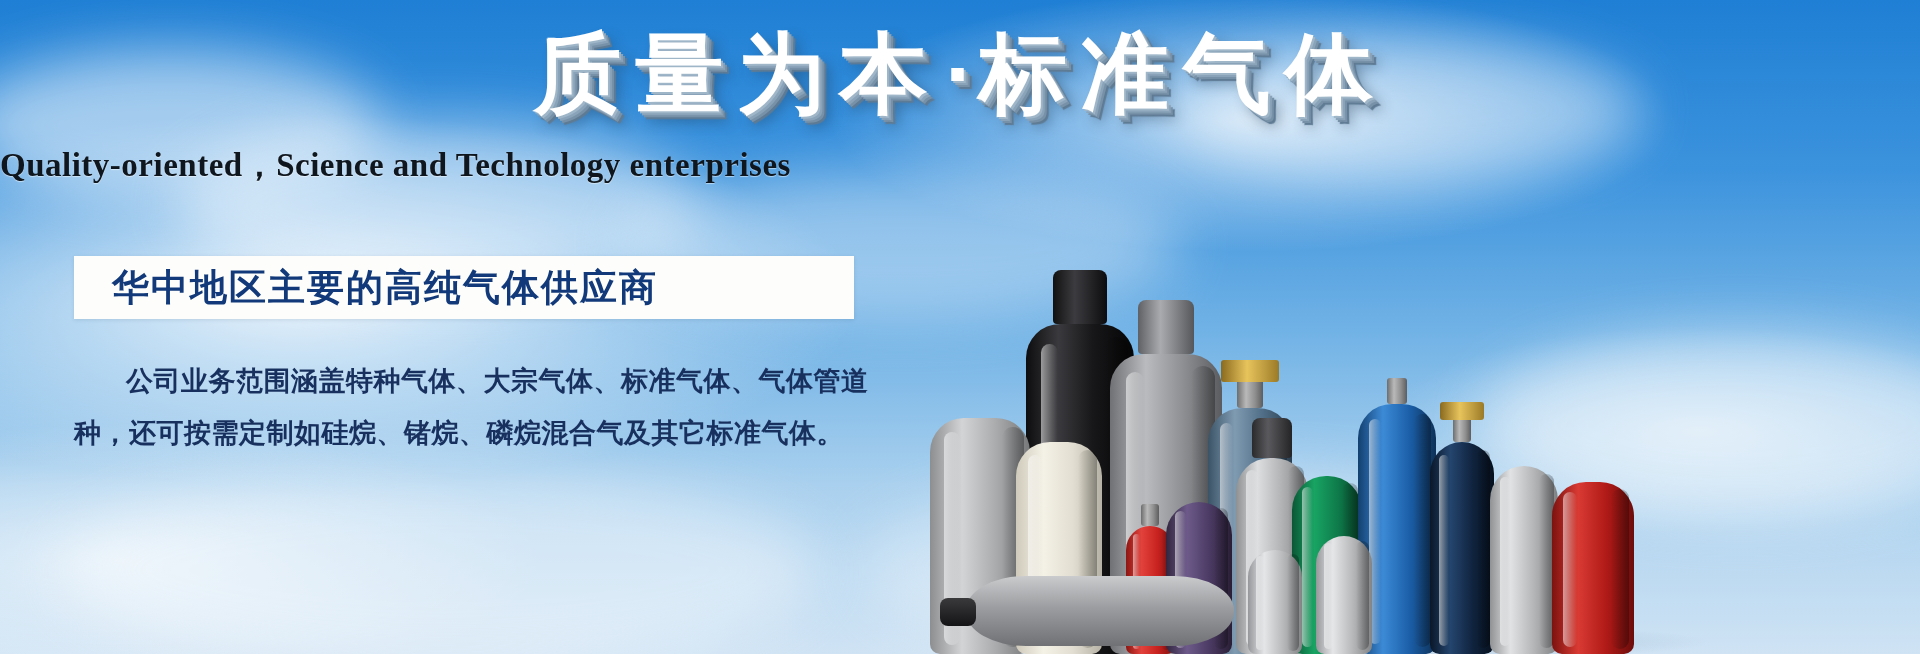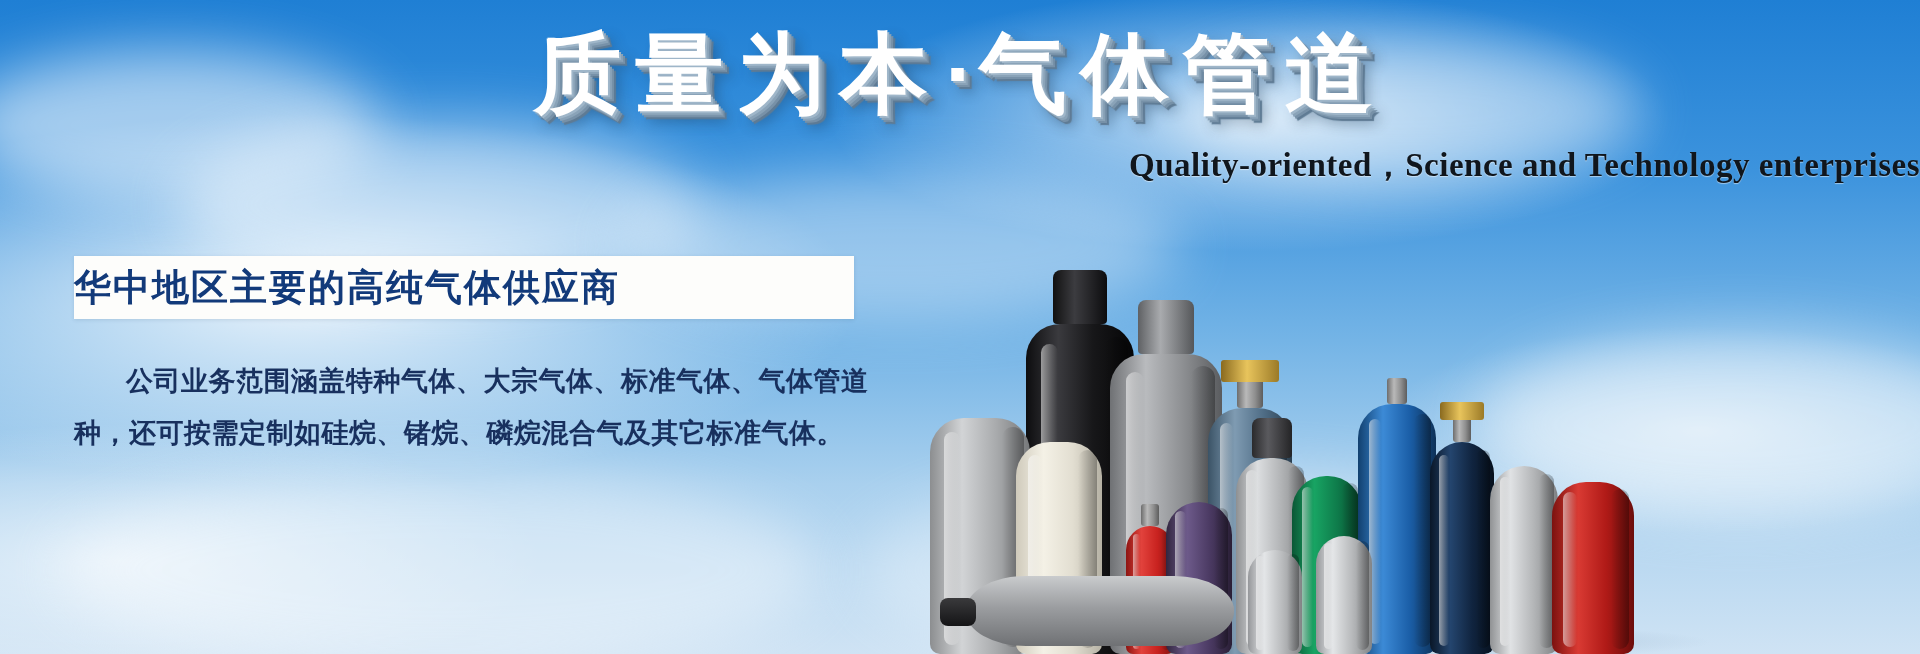--- a/index.html
+++ b/index.html
@@ -38,38 +38,39 @@
     text-shadow:
        2px 2px 0 #9fb6c9,
        4px 4px 0 #8aa3b8,
        6px 6px 0 #7791a8,
        8px 8px 1px #5f7b94,
       10px 10px 14px rgba(30,55,80,.45);
   }
   #headline .dot{letter-spacing:0;padding:0 4px;}
 
   #subhead{
-    position:absolute;left:0;right:0;top:143px;text-align:right;
+    position:absolute;left:0;right:0;top:143px;text-align:left;
     font-family:"Liberation Serif","DejaVu Serif",serif;
     font-size:33px;font-weight:bold;color:#10161d;
     letter-spacing:.5px;white-space:nowrap;
     text-shadow:0 1px 1px rgba(255,255,255,.5);
   }
 
   
   #slogan-box{
     position:absolute;left:74px;top:256px;width:780px;height:63px;
     background:#fdfdfb;
     box-shadow:0 1px 4px rgba(20,50,80,.12);
     display:flex;align-items:center;
   }
   #slogan-text{
     font-family:"DejaVu Sans","Liberation Sans",sans-serif;
     font-size:37px;font-weight:bold;color:#123a7a;letter-spacing:2px;
     white-space:nowrap;
+    margin-left:38px;
   }
 
   
   #body-copy{
     position:absolute;left:74px;top:355px;width:800px;
     font-family:Liberation Serif, serif;
     font-size:27px;font-weight:bold;color:#18305e;
     line-height:52px;letter-spacing:.5px;
   }
   #body-copy .l{display:block;white-space:nowrap;}
@@ -106,21 +107,21 @@
 
   <div class="cloud c1"></div>
   <div class="cloud c2"></div>
   <div class="cloud c3"></div>
   <div class="cloud c4"></div>
   <div class="cloud c5"></div>
   <div class="cloud c6"></div>
   <div class="cloud c7"></div>
 
   <div id="headline">
-    <span>质量为本</span><span class="dot">·</span><span>气体管道</span>
+    <span>质量为本</span><span class="dot">·</span><span>标准气体</span>
   </div>
 
   <div id="subhead">Quality-oriented，Science and Technology enterprises</div>
 
   <div id="slogan-box">
     <div id="slogan-text">华中地区主要的高纯气体供应商</div>
   </div>
 
   <div id="body-copy">
     <span class="l first">公司业务范围涵盖特种气体、大宗气体、标准气体、气体管道</span>

